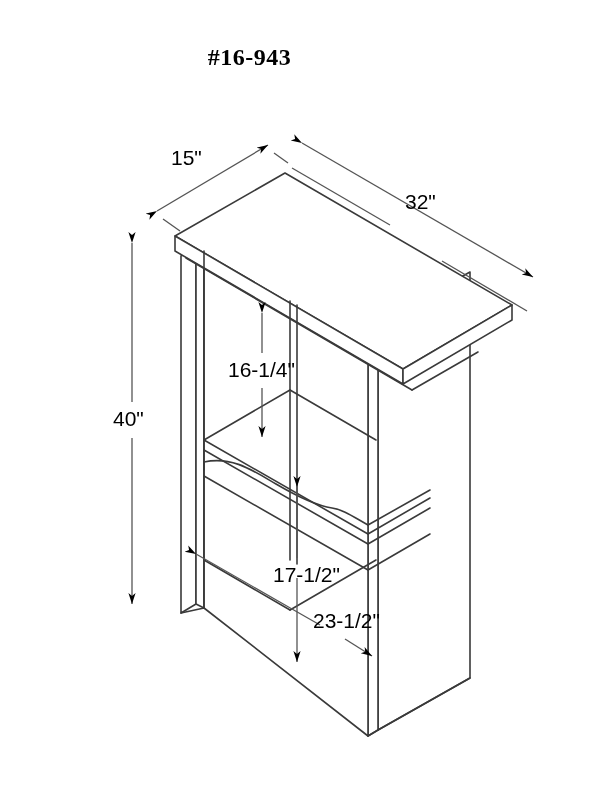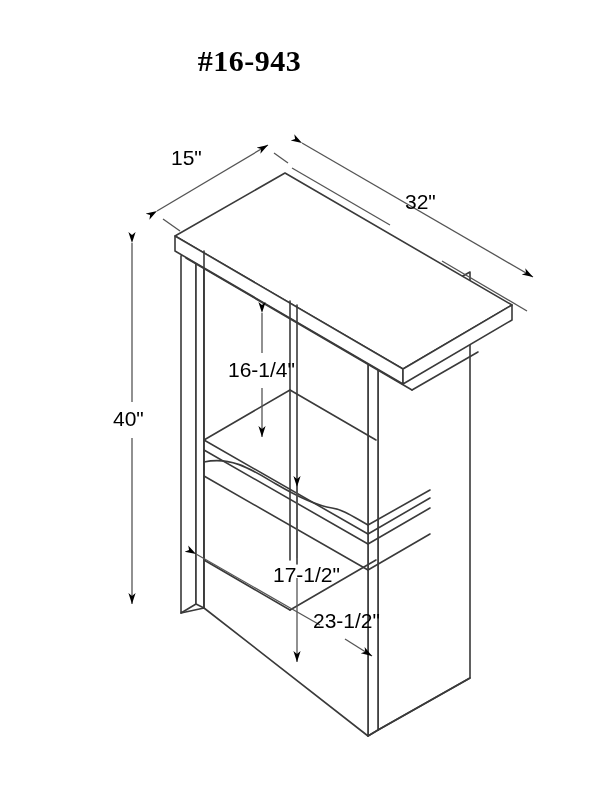--- a/index.html
+++ b/index.html
@@ -22,21 +22,21 @@
     height: 786px;
   }
   .part-title {
     position: absolute;
     left: 0;
     top: 44px;
     width: 499px;
     text-align: center;
     font-family: "Liberation Serif", serif;
     font-weight: bold;
-    font-size: 30px;
+    font-size: 24px;
     color: #000000;
     letter-spacing: 0.5px;
   }
   svg.diagram {
     position: absolute;
     left: 0;
     top: 0;
     width: 601px;
     height: 786px;
   }

